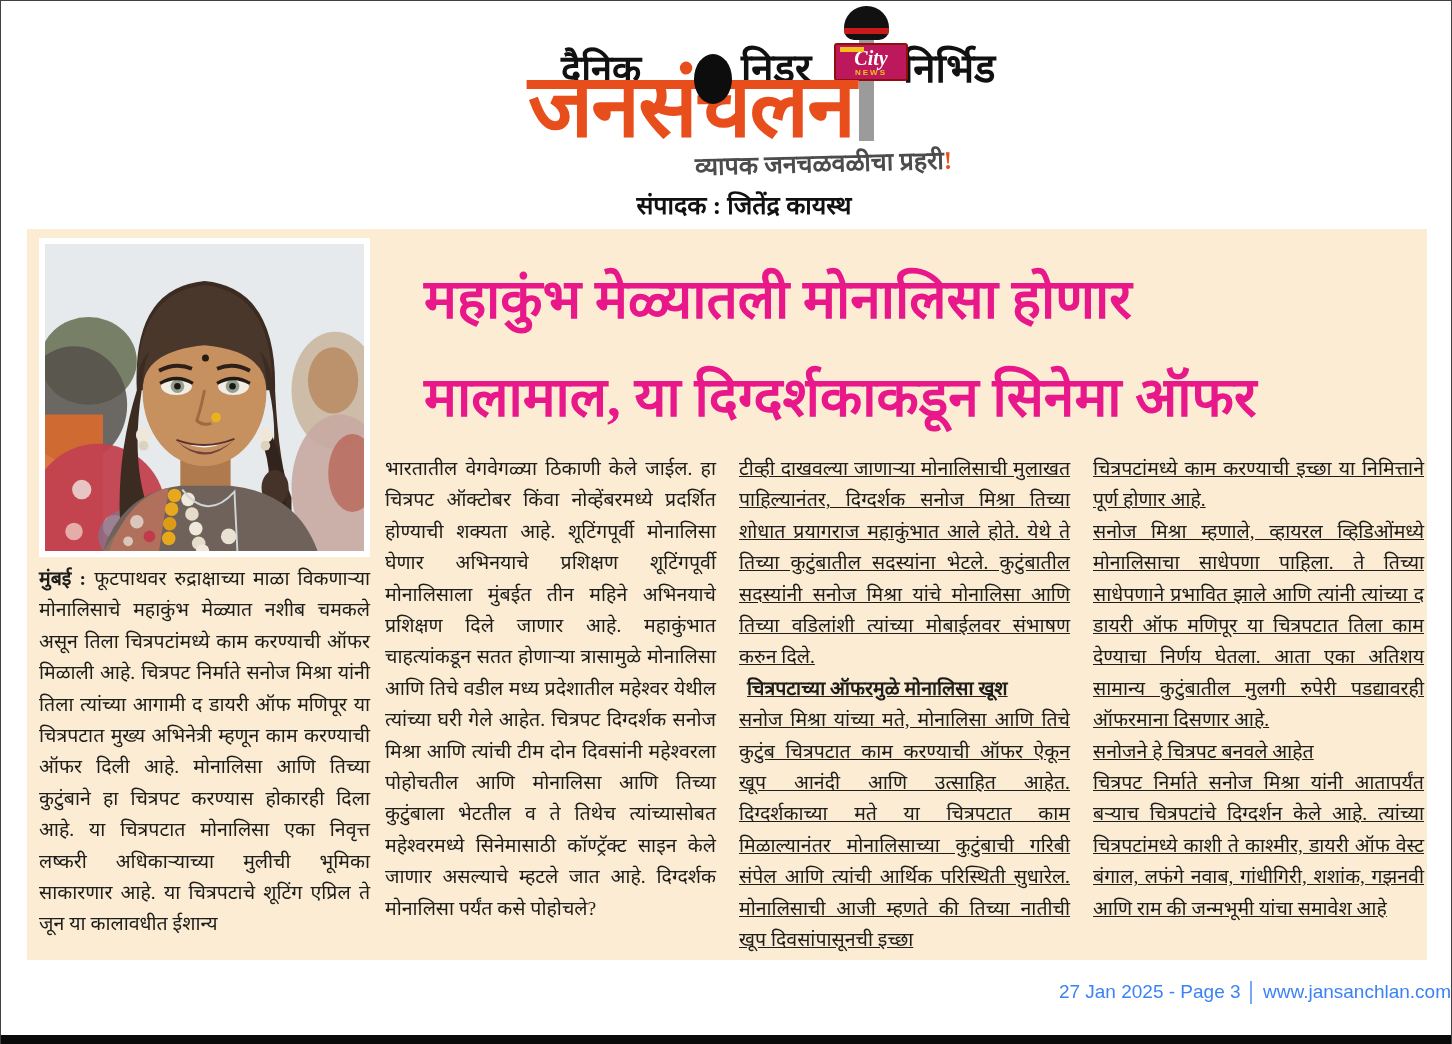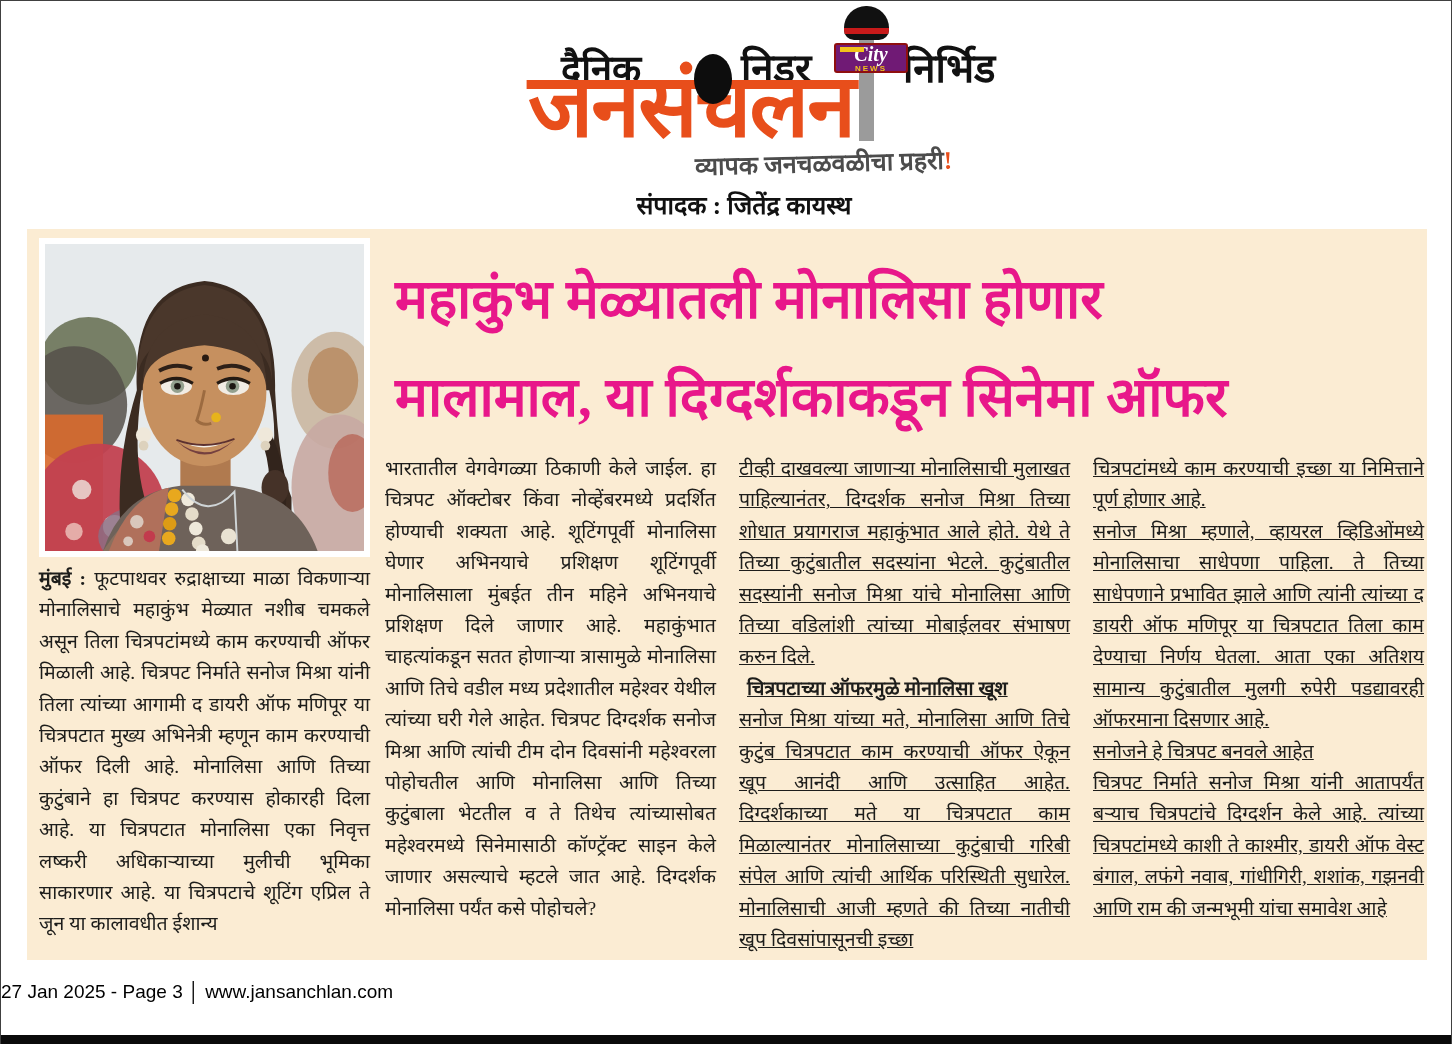--- a/index.html
+++ b/index.html
@@ -36,22 +36,22 @@
     background:#0d0d0d; border-radius:50%;
   }
   
   .mic-stem { position:absolute; left:858px; top:34px; width:15px; height:106px; background:#9b9b9b; }
   .mic-head {
     position:absolute; left:843px; top:5px; width:45px; height:34px;
     background:#111; border-radius:22px 22px 10px 10px; overflow:hidden;
   }
   .mic-head .stripe { position:absolute; left:0; bottom:6px; width:100%; height:6px; background:#c81a1a; }
   .mic-badge {
-    position:absolute; left:833px; top:42px; width:74px; height:30px;
-    background:#701a75; border:2px solid #8f0f0f; border-radius:3px;
+    position:absolute; left:833px; top:42px; width:74px; height:38px;
+    background:#be185d; border:2px solid #8f0f0f; border-radius:3px;
     display:flex; flex-direction:column; align-items:center; justify-content:center;
   }
   .mic-badge .badge-top { position:absolute; top:2px; left:4px; width:24px; height:5px; background:#f2c21a; }
   .mic-badge .badge-city {
     color:#fff; font-style:italic; font-weight:bold; font-size:20px; line-height:20px;
     font-family:"Liberation Serif", serif;
   }
   .mic-badge .badge-news {
     color:#f2c21a; font-weight:bold; font-size:8px; letter-spacing:2px; line-height:9px;
     font-family:"Liberation Sans", sans-serif;
@@ -74,39 +74,39 @@
     position:absolute; left:26px; top:228px; width:1400px; height:731px;
     background:#fbecd3;
   }
   .photo-frame {
     position:absolute; left:12px; top:9px; width:331px; height:319px;
     background:#fff; padding:6px;
   }
   .photo-frame svg { width:100%; height:100%; display:block; }
 
   .headline { position:absolute; left:368px; top:22px; width:1020px; color:#e8178a; font-weight:bold; }
-  .headline .hl-line { font-size:55px; line-height:98px; white-space:nowrap; }
+  .headline .hl-line { font-size:55px; line-height:98px; white-space:nowrap;margin-left:29px; }
 
   .col {
     position:absolute; width:331px;
     font-size:19.5px; line-height:31.4px; color:#1d1d1b;
     text-align:justify;
   }
   .col-1 { left:12px;  top:334px; }
   .col-2 { left:358px; top:224px; }
   .col-3 { left:712px; top:224px; }
   .col-4 { left:1058px; top:224px;margin-left:8px; }
   .col b.lead { font-weight:bold; }
   .col .subhead { font-weight:bold; text-align:left; padding-left:8px; }
   .col p { text-align:justify;text-decoration:underline; }
 
   
   .footer-line1 {
     position:absolute; left:0; top:980px; width:100%;
-    text-align:left; font-size:19px; color:#000000;
+    text-align:right; font-size:19px; color:#3b82f6;
     font-family:"Liberation Sans", sans-serif;
   }
   .footer-line2 {
     position:absolute; left:0; top:1007px; width:100%;
     text-align:center; font-size:19px; color:#1b1b1b;
     font-family:"Liberation Sans", sans-serif;
     margin-top:40px;
   }
   .bottom-bar { position:absolute; left:0; top:1034px; width:100%; height:10px; background:#0a0a0a; }
 </style>

